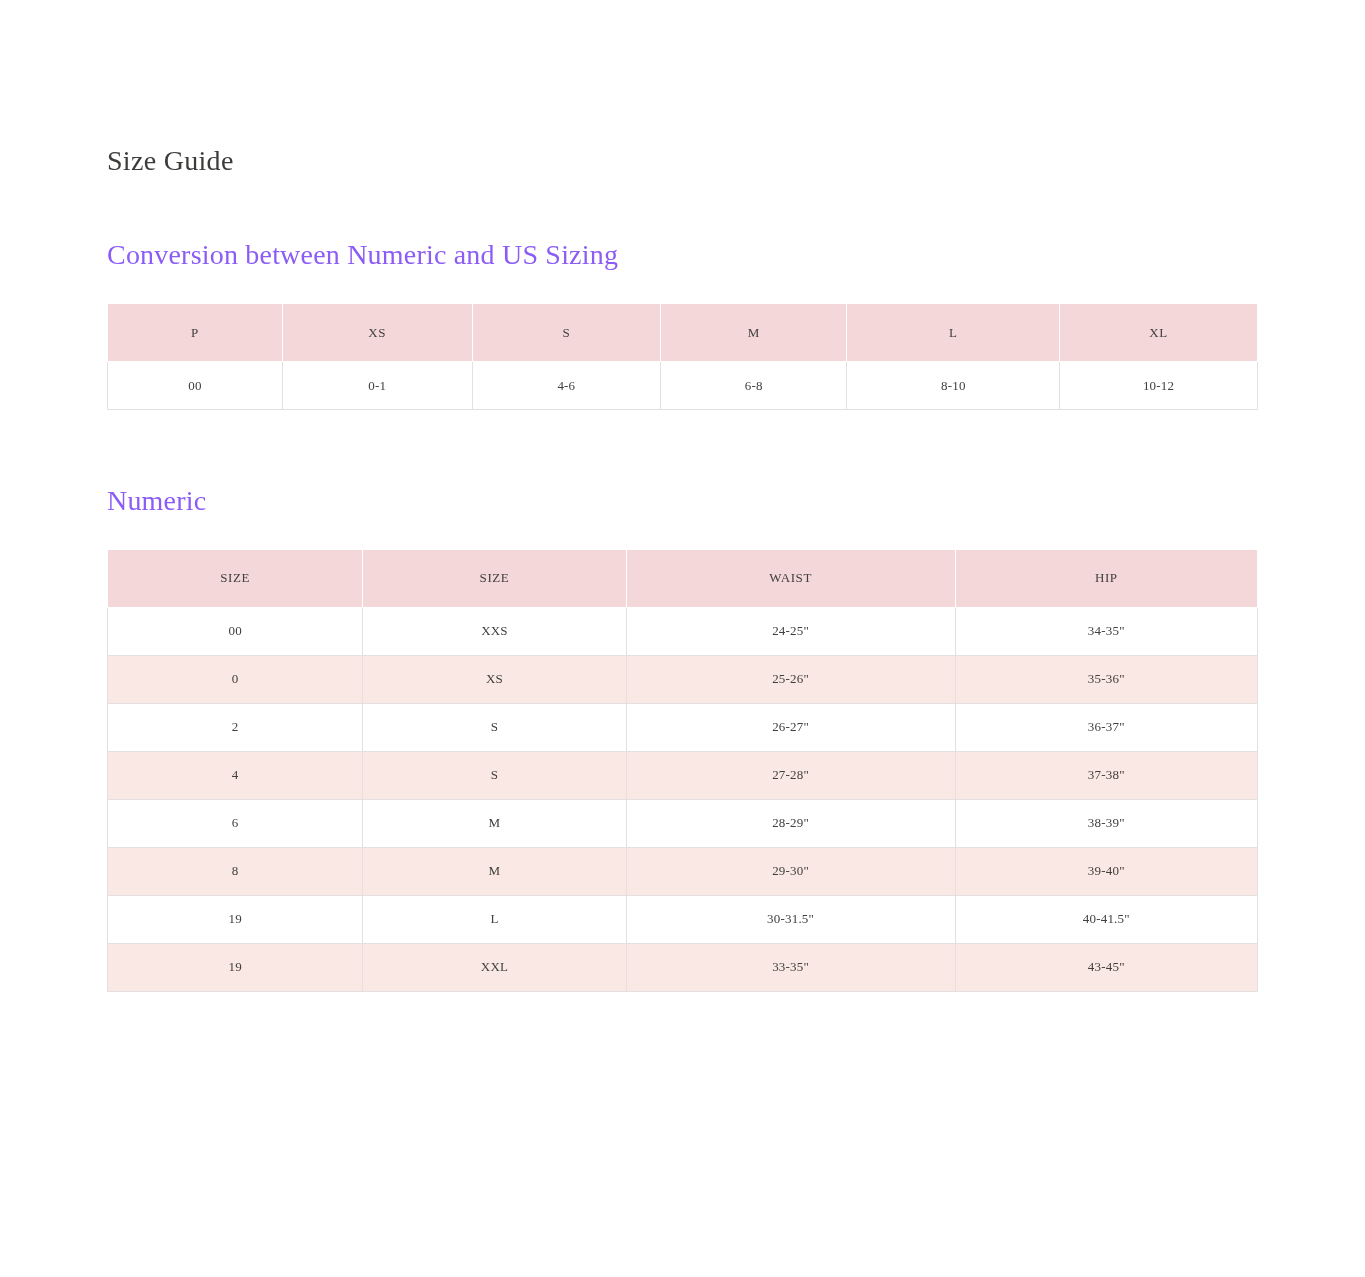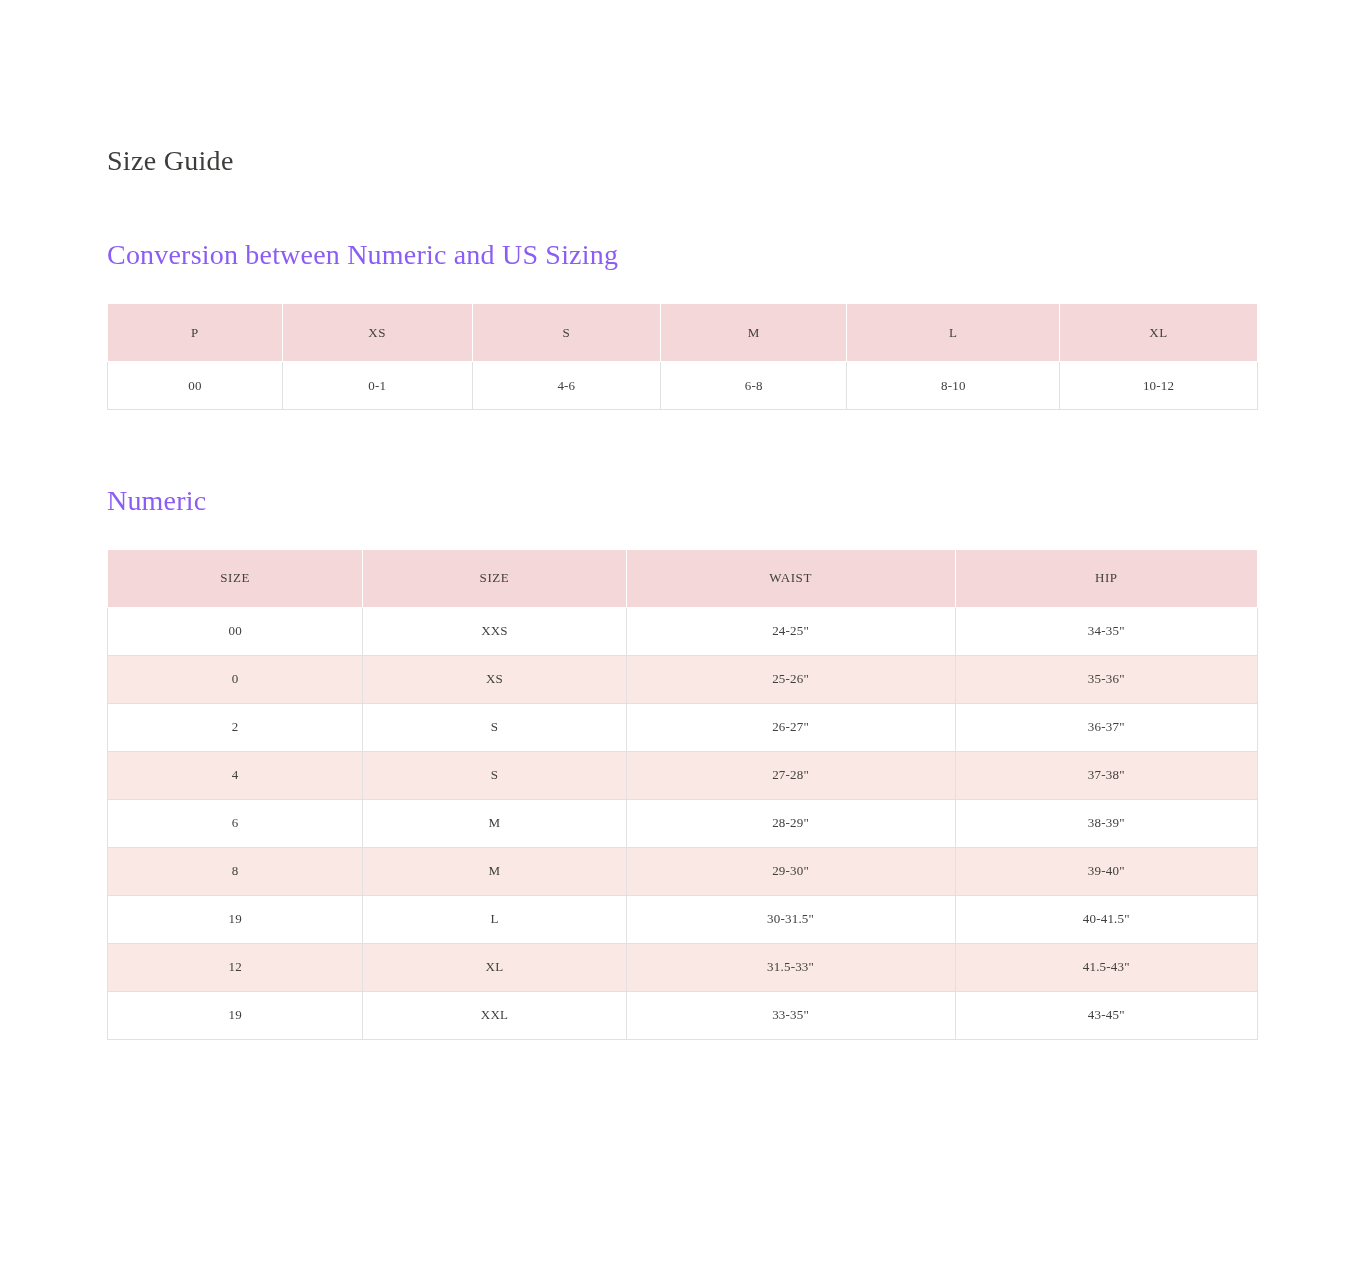--- a/index.html
+++ b/index.html
@@ -159,26 +159,20 @@
           <td>29-30"</td>
           <td>39-40"</td>
         </tr>
         <tr>
           <td>19</td>
           <td>L</td>
           <td>30-31.5"</td>
           <td>40-41.5"</td>
         </tr>
         <tr>
-          <td>12</td>
-          <td>XL</td>
-          <td>31.5-33"</td>
-          <td>41.5-43"</td>
-        </tr>
-        <tr>
           <td>19</td>
           <td>XXL</td>
           <td>33-35"</td>
           <td>43-45"</td>
         </tr>
       </tbody>
   </table>
 
 </div>
 

